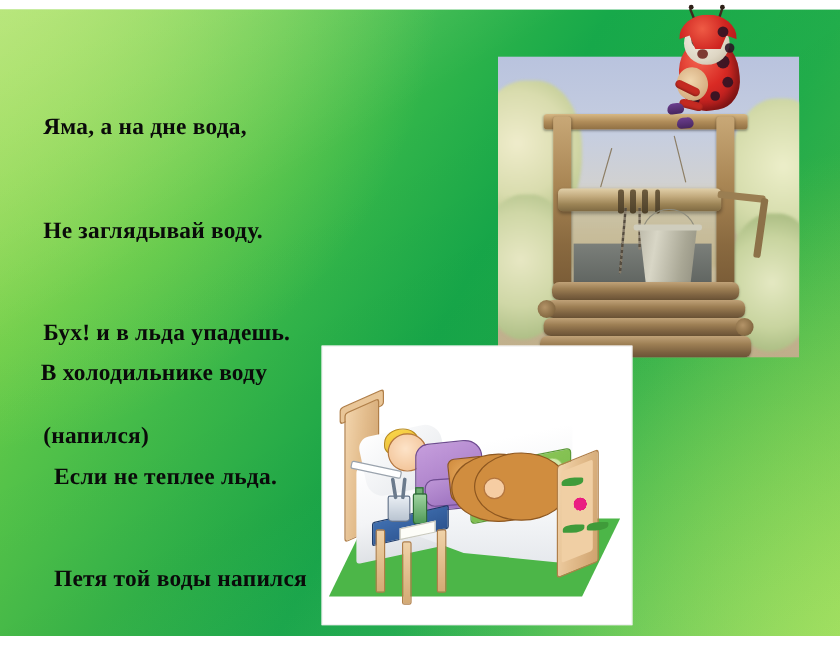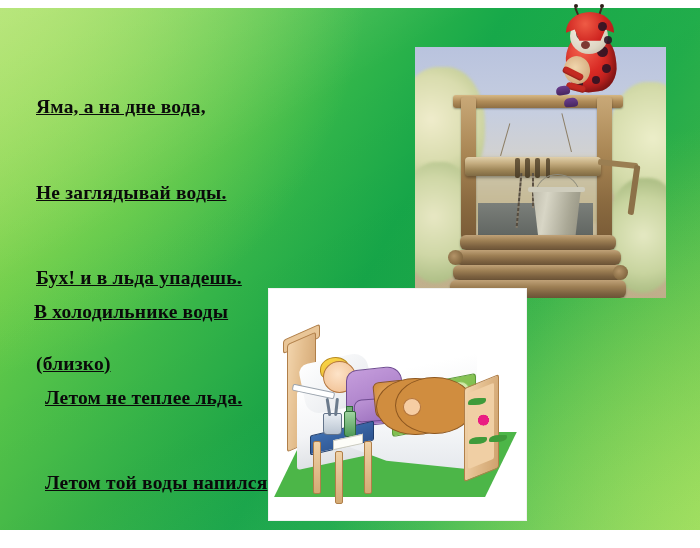--- a/index.html
+++ b/index.html
@@ -41,21 +41,21 @@
     position: absolute;
     color: #0a0a0a;
     font-weight: bold;
     font-size: 19.5px;
     line-height: 28.5px;
     letter-spacing: .2px;
     white-space: pre;
   }
   #riddle-1 { left: 36px; top: 36px; }
   #riddle-2 { left: 34px; top: 241px; }
-  .riddle .ln { display: block; text-decoration: underline; }
+  .riddle .ln { display: block; }
   .riddle .ind { padding-left: 11px; }
 
   
   .pic {
     position: absolute;
     overflow: hidden;
   }
   #pic-well {
     left: 415px; top: 47px;
     width: 251px; height: 251px;
@@ -381,29 +381,29 @@
 </head>
 <body>
 
 <div id="slide">
 
   <div id="bg"></div>
   <div id="bg-sheen"></div>
 
   <div class="riddle" id="riddle-1">
     <span class="ln">Яма, а на дне вода,</span>
-    <span class="ln">Не заглядывай воды.</span>
+    <span class="ln">Не заглядывай воду.</span>
     <span class="ln">Бух! и в льда упадешь.</span>
-    <span class="ln">(близко)</span>
+    <span class="ln">(напился)</span>
   </div>
 
   <div class="riddle" id="riddle-2">
-    <span class="ln">В холодильнике воды</span>
-    <span class="ln ind">Летом не теплее льда.</span>
-    <span class="ln ind">Летом той воды напился</span>
+    <span class="ln">В холодильнике воду</span>
+    <span class="ln ind">Если не теплее льда.</span>
+    <span class="ln ind">Петя той воды напился</span>
     
     
   </div>
 
   <div class="pic" id="pic-well">
     <div class="pic-inner">
       <div id="well-sky"></div>
       <div id="well-hills"></div>
 
       <div class="bush" id="bush-l1"></div>

